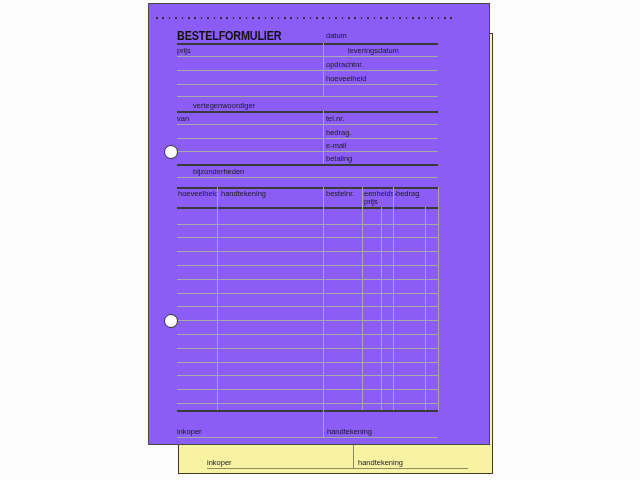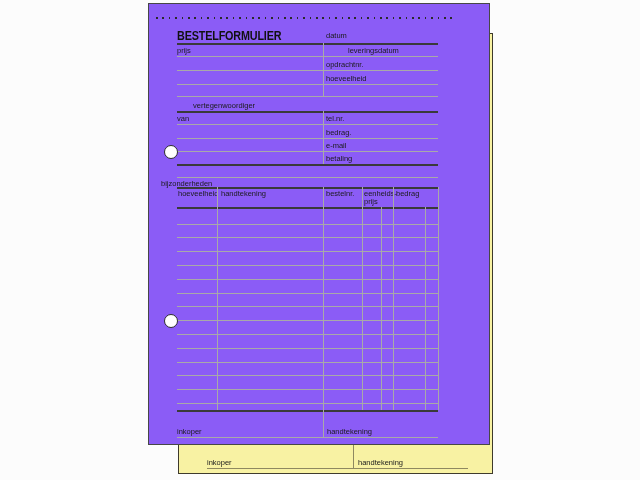--- a/index.html
+++ b/index.html
@@ -64,21 +64,21 @@
     <span class="lbl" style="left:177px;top:124.5px;">bedrag.</span>
     <span class="lbl" style="left:177px;top:138px;">e-mail</span>
     <span class="lbl" style="left:177px;top:150.5px;">betaling</span>
     <div class="hline" style="left:28px;top:120px;width:261px;"></div>
     <div class="hline" style="left:28px;top:133.5px;width:261px;"></div>
     <div class="hline" style="left:28px;top:147px;width:261px;"></div>
     <div class="thick" style="left:28px;top:159.5px;width:261px;"></div>
     <div class="vline" style="left:174px;top:107px;height:53px;"></div>
     <div class="hole" style="left:15px;top:141px;"></div>
 
-    <span class="lbl" style="left:12px;top:163.5px;margin-top:12px;">bijzonderheden</span>
+    <span class="lbl" style="left:44px;top:163.5px;">bijzonderheden</span>
     <div class="hline" style="left:28px;top:173px;width:261px;"></div>
 
     <div class="thick" style="left:28px;top:182.5px;width:261px;"></div>
     <span class="lbl" style="left:29px;top:186px;">hoeveelheid</span>
     <span class="lbl" style="left:72px;top:186px;">handtekening</span>
     <span class="lbl" style="left:177px;top:186px;">bestelnr.</span>
     <span class="lbl2" style="left:215px;top:186px;"><span>eenheids-</span><br><span>prijs</span></span>
     <span class="lbl" style="left:247px;top:186px;">bedrag</span>
     <div class="thick" style="left:28px;top:202.5px;width:261px;"></div>
 

